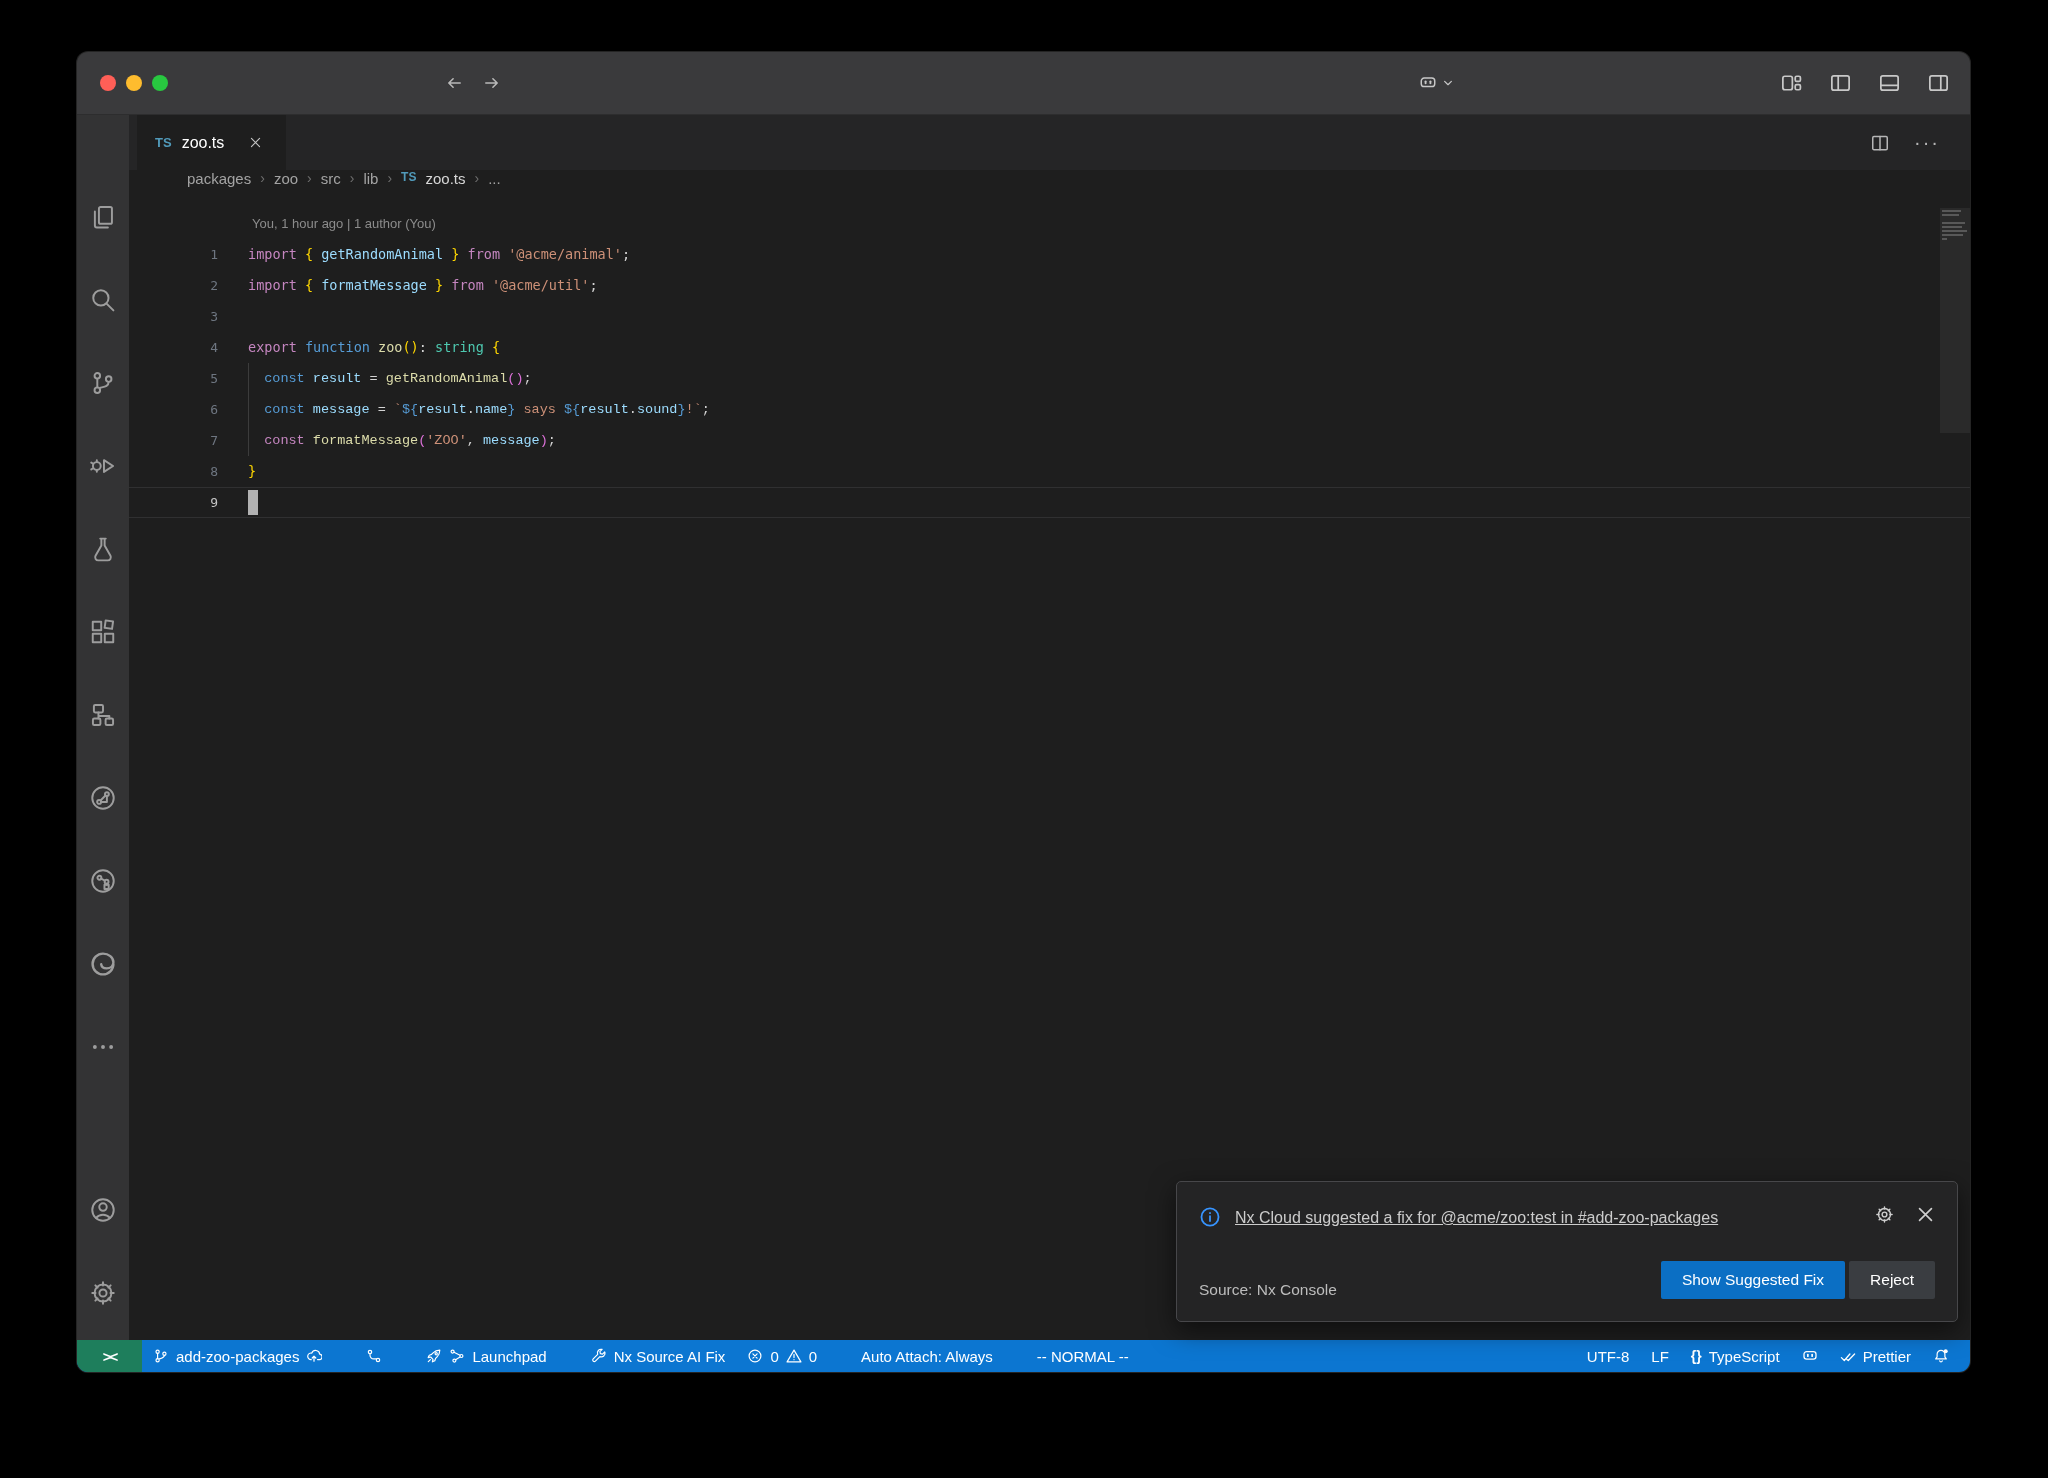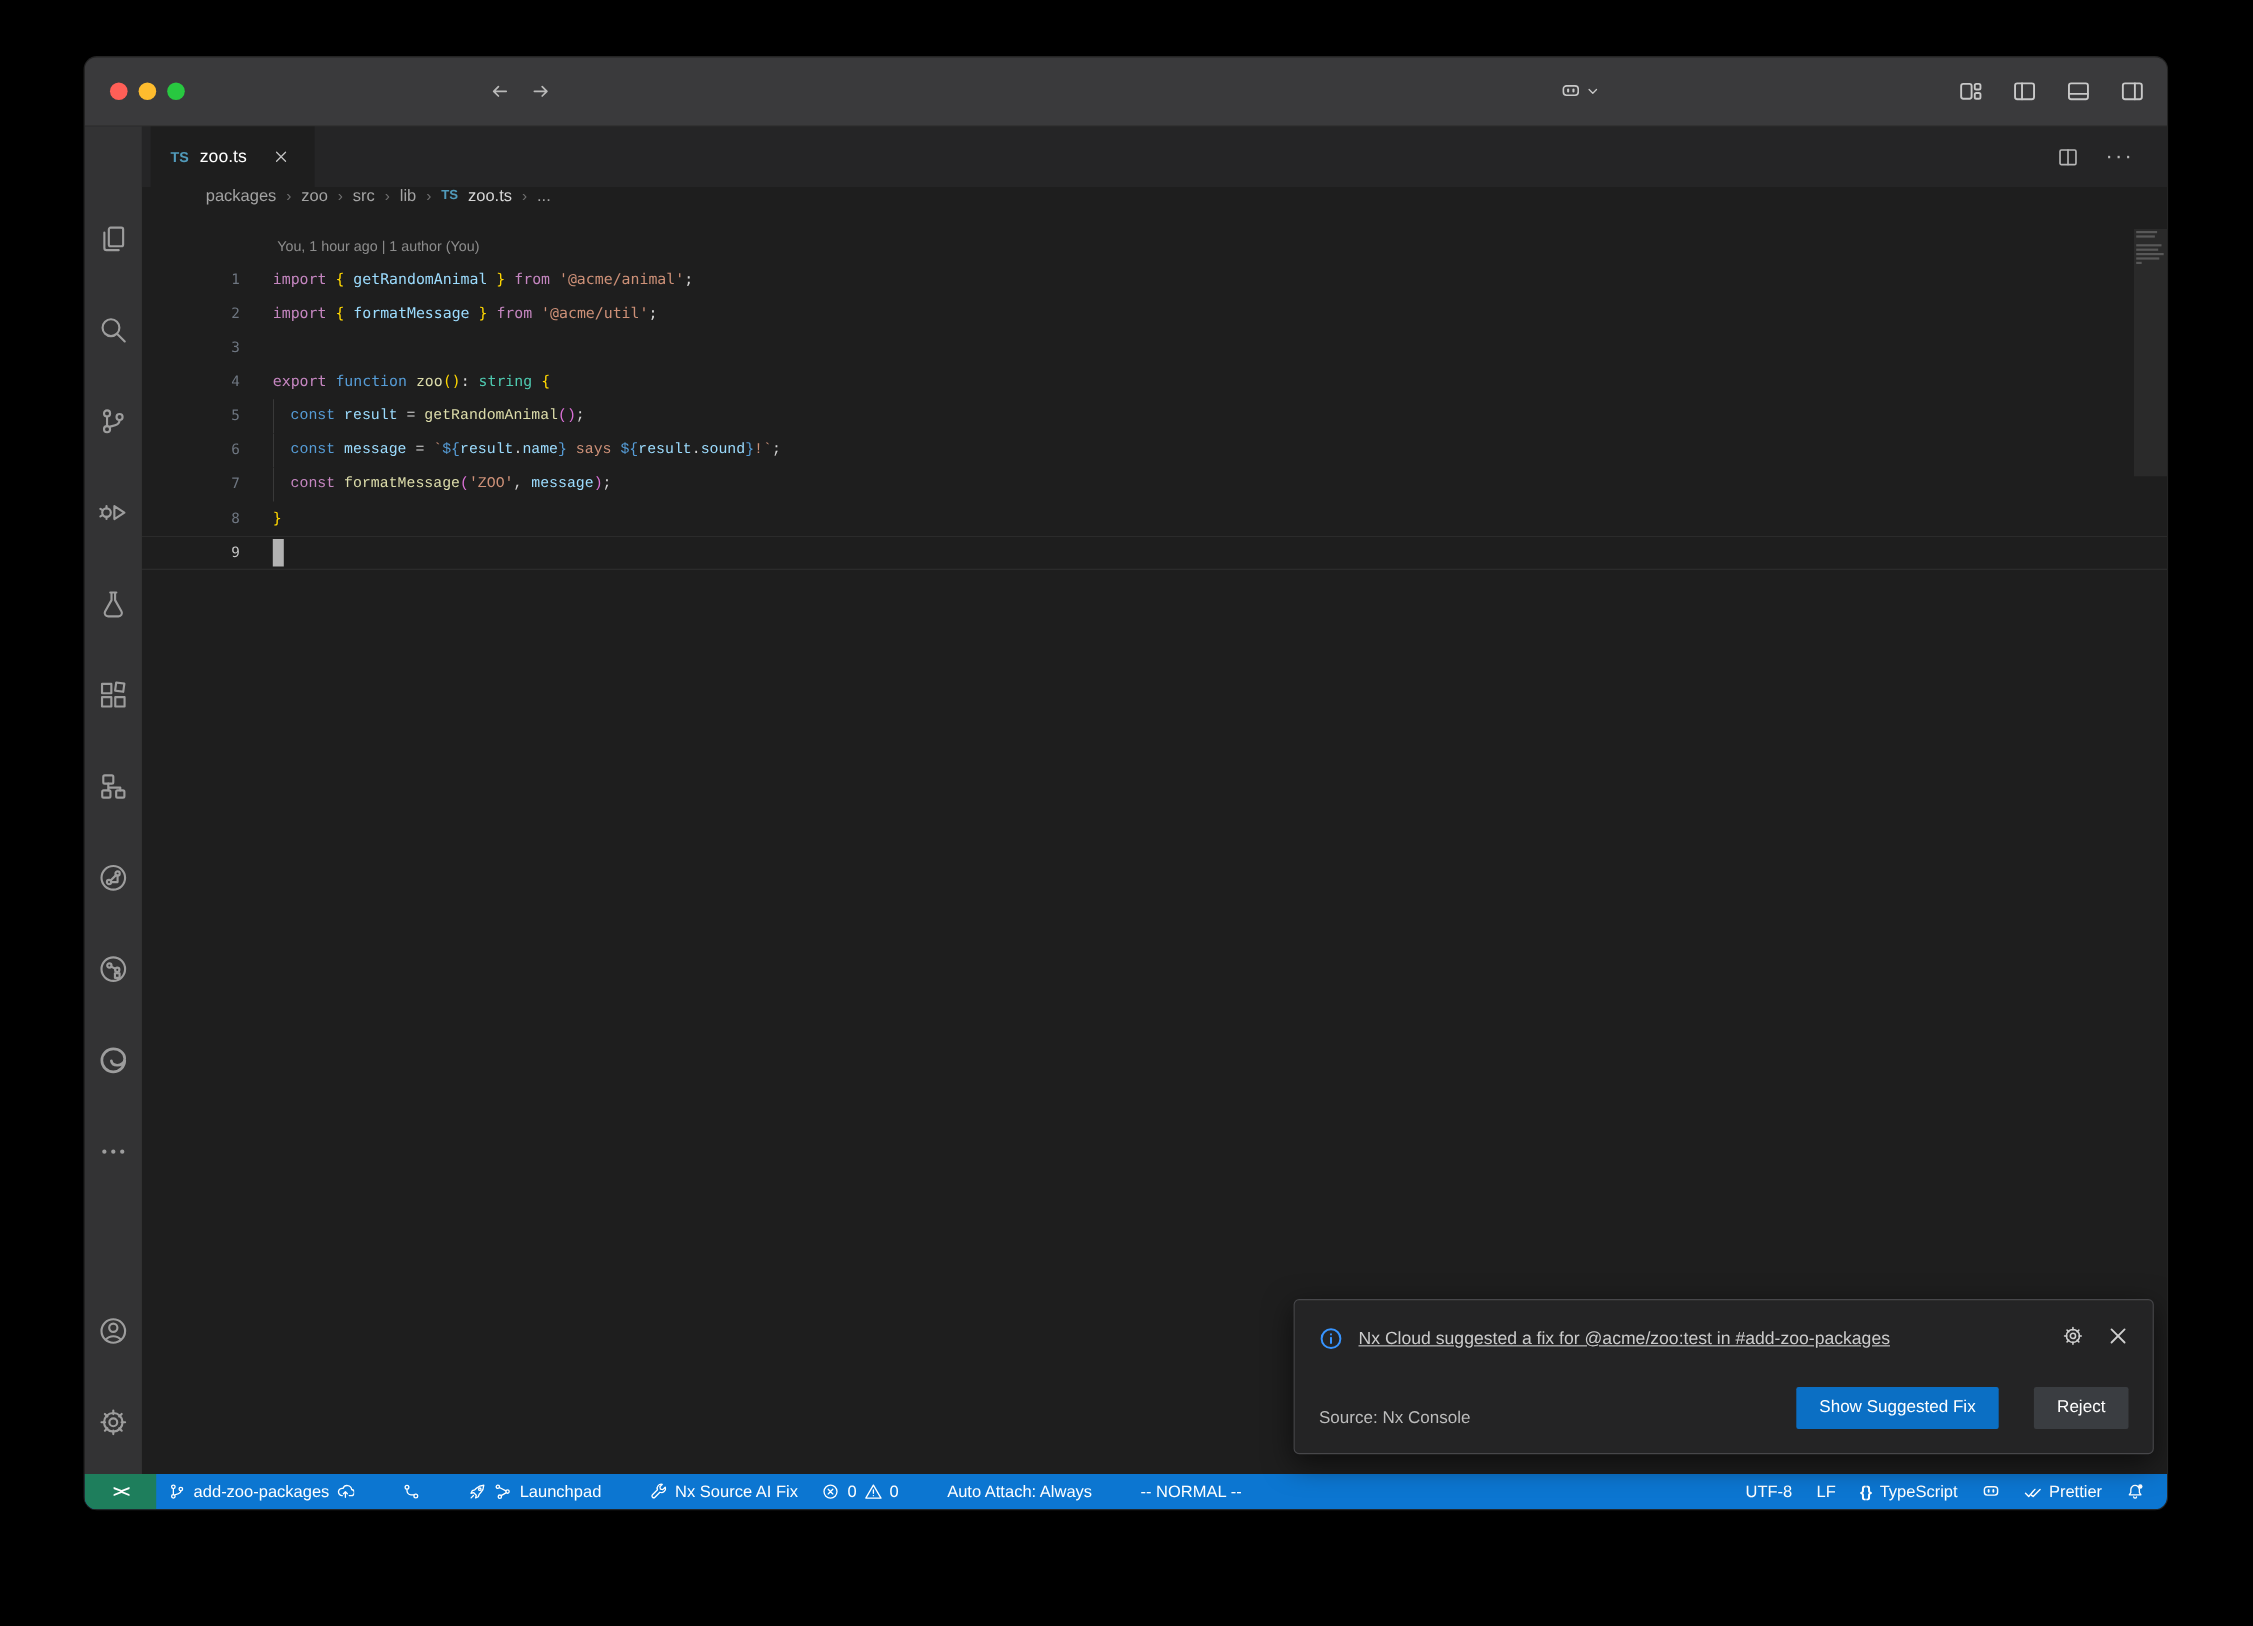--- a/index.html
+++ b/index.html
@@ -107,21 +107,21 @@
     box-shadow:0 8px 26px rgba(0,0,0,.55); padding:19px 22px 22px; color:#cccccc;
     font-size:16px; }
   .notif-head { display:flex; gap:14px; align-items:flex-start; }
   .notif-info { width:22px; height:22px; color:var(--info); flex:0 0 auto; margin-top:5px; }
   .notif-msg { max-width:565px; line-height:33px;text-decoration:underline; }
   .notif-head-icons { margin-left:auto; display:flex; gap:22px; align-items:center;
     color:#cfcfcf; margin-top:4px; }
   .notif-head-icons span { width:19px; height:19px; display:block; }
   .notif-foot { display:flex; align-items:flex-end; margin-top:27px; }
   .notif-source { color:#bcbcbc; font-size:15.5px; }
-  .notif-buttons { margin-left:auto; display:flex; gap:32px; }
+  .notif-buttons { margin-left:auto; display:flex; gap:4px; }
   .btn { height:38px; border:none; border-radius:2px; font-size:15.5px; color:#fff;
     font-family:inherit; padding:0 21px; }
   .btn-primary { background:var(--btn-primary); }
   .btn-secondary { background:var(--btn-secondary); }
 </style>
 </head>
 <body>
 
 <div class="window">
 

